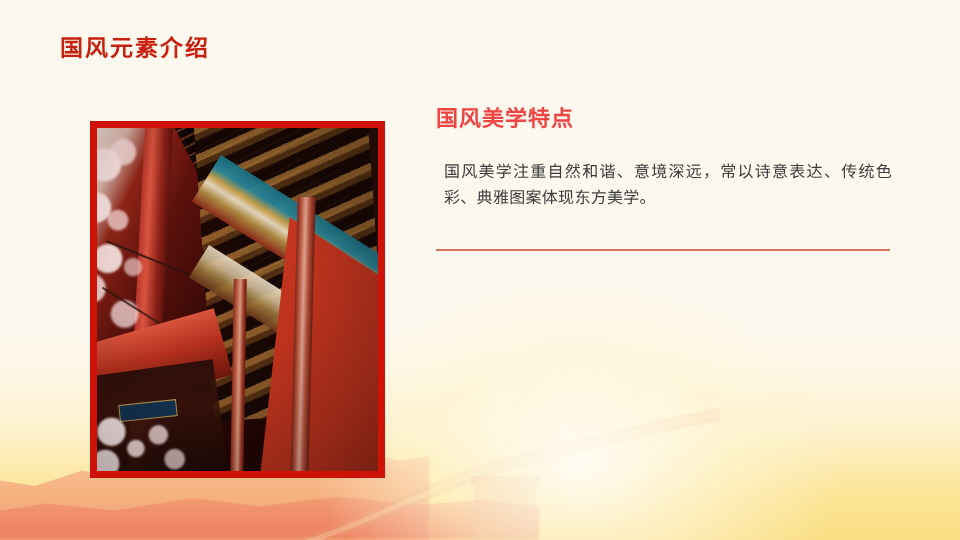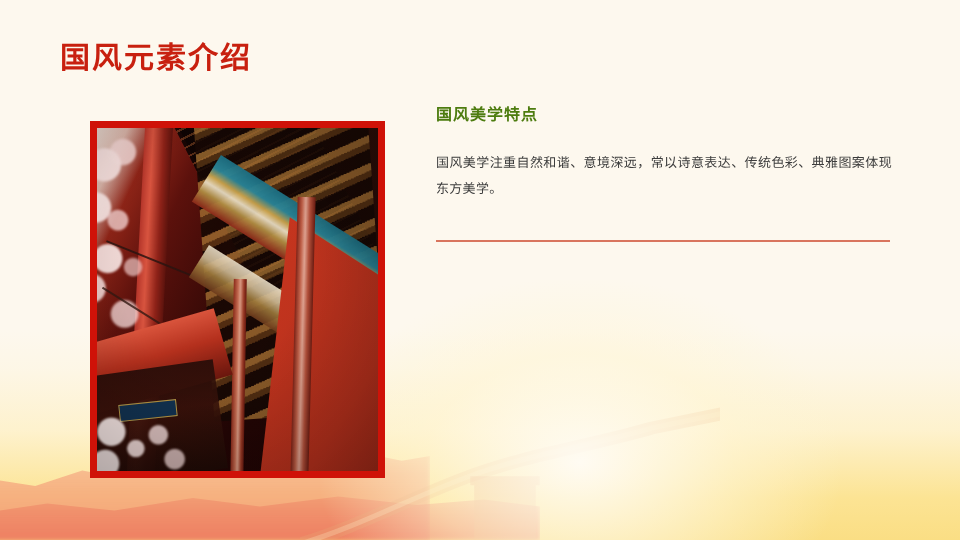--- a/index.html
+++ b/index.html
@@ -97,21 +97,21 @@
     filter: blur(1.2px);
     clip-path: polygon(6% 100%, 6% 26%, 0% 26%, 0% 14%, 100% 14%,
                        100% 26%, 94% 26%, 94% 100%);
   }
 
   
   .page-title {
     position: absolute;
     left: 60px;
     top: 18px;
-    font-size: 30px;
+    font-size: 23px;
     font-weight: bold;
     color: #c8200f;
     letter-spacing: 2px;
     line-height: 1.35;
     white-space: nowrap;
   }
 
   
   .photo-frame {
     position: absolute;
@@ -311,30 +311,30 @@
 
   
   .content {
     position: absolute;
     left: 436px;
     top: 104px;
     width: 456px;
   }
 
   .sec-heading {
-    font-size: 16px;
+    font-size: 22px;
     font-weight: bold;
-    color: #4d7c0f;
+    color: #ef4444;
     letter-spacing: 1px;
     line-height: 1.4;
     margin: 0;
   }
   .sec-body {
-    margin: 24px 0 0 0;
-    font-size: 13px;
+    margin: 24px 0 0 8px;
+    font-size: 16px;
     line-height: 26px;
     color: #3c3c3c;
     letter-spacing: .3px;
     text-align: justify;
   }
   .divider {
     width: 454px;
     height: 2px;
     background: #d9755e;
     margin: 38px 0 0 0;

